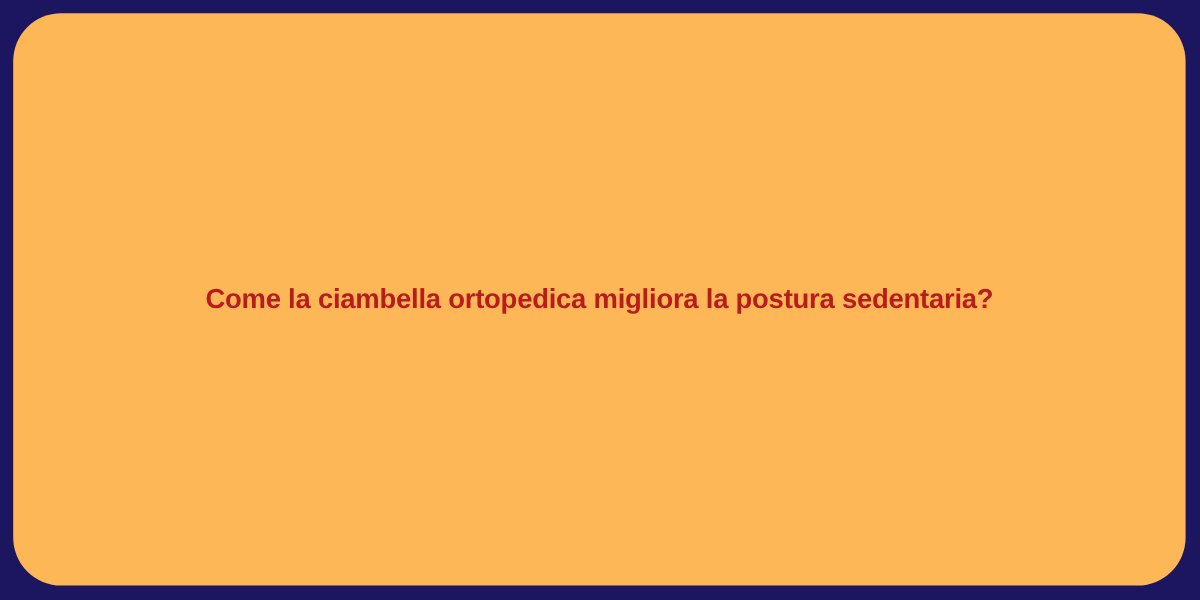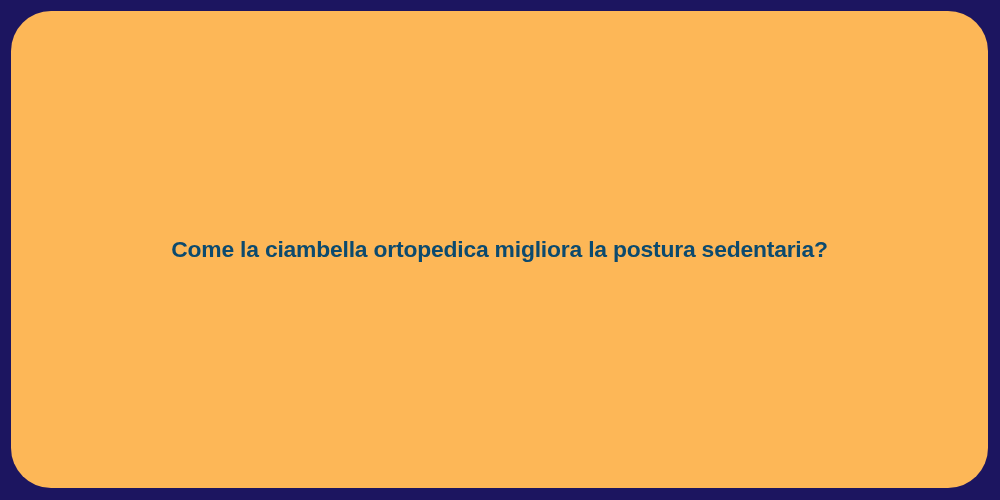--- a/index.html
+++ b/index.html
@@ -41,21 +41,21 @@
 
   .card-inner {
     width: 100%;
     padding: 0 28px;
     box-sizing: border-box;
     text-align: center;
   }
 
   .headline {
     margin: 0;
-    color: #0c4a6e;
+    color: #b91c1c;
     font-family: "Liberation Sans", sans-serif;
     font-size: 37px;
     font-weight: bold;
     line-height: 1.28;
     letter-spacing: -0.2px;
     white-space: nowrap;
   }
 </style>
 </head>
 <body>

